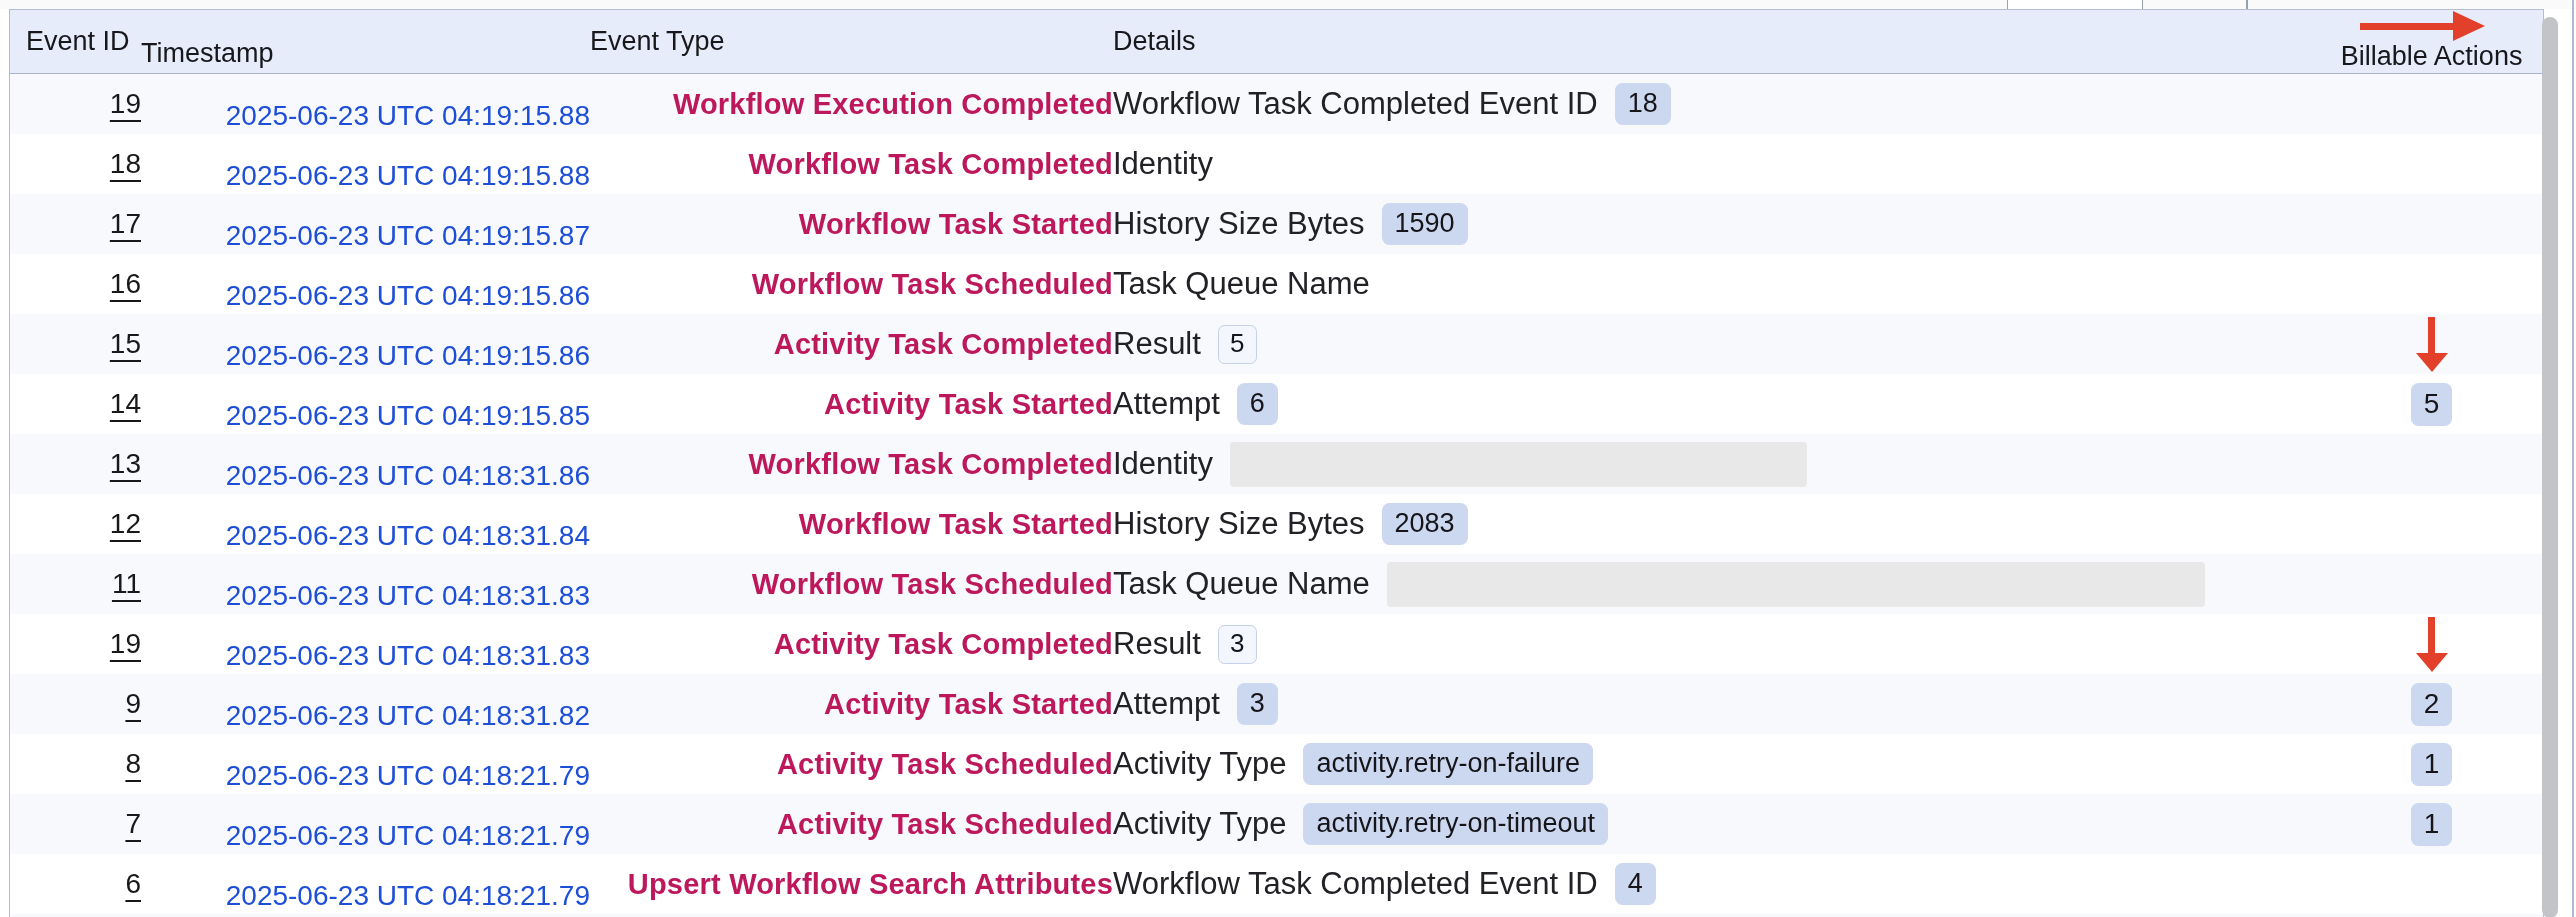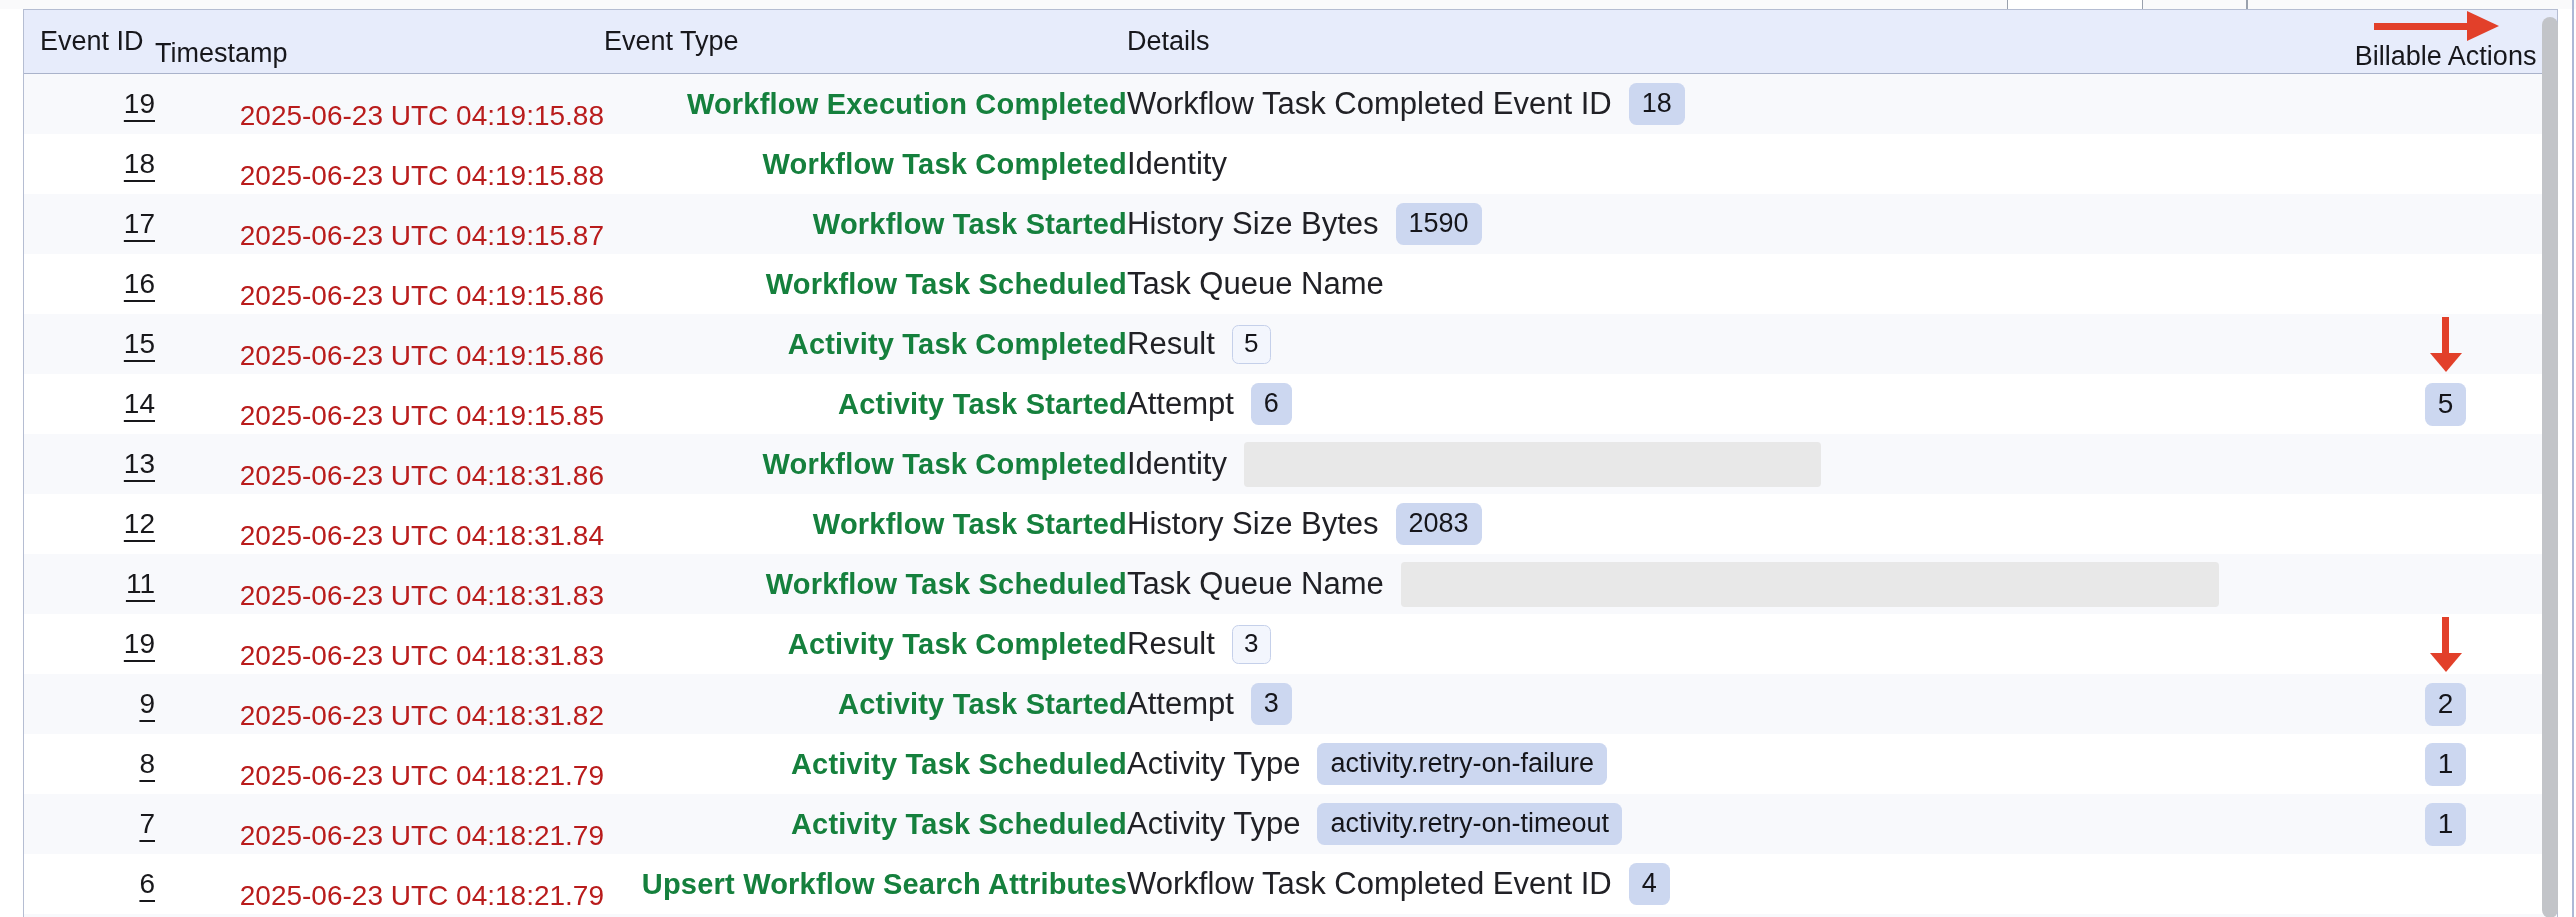--- a/index.html
+++ b/index.html
@@ -9,39 +9,39 @@
   
   .top-strip { position:absolute; left:0; top:0; width:2576px; height:9.3px; background:#fafafb; }
   .top-strip .seg-white { position:absolute; left:2007px; top:0; width:136px; height:9.3px;
     background:#ffffff; border-left:1.9px solid #9aa1ad; border-right:1.9px solid #9aa1ad; }
   .top-strip .seg-line { position:absolute; left:2246px; top:0; width:1.9px; height:9.3px; background:#9aa1ad; }
 
   
   .page-right-border { position:absolute; top:0; right:1.9px; width:1.9px; height:918px; background:#aeb8d6; }
 
   
-  .table-frame { position:absolute; left:23px; top:9.3px; width:2535px; height:909px;
+  .table-frame { position:absolute; left:9px; top:9.3px; width:2535px; height:909px;
     border:1.9px solid #b5bdd2; border-bottom:none; background:#ffffff; overflow:hidden; }
 
   .thead { display:flex; align-items:center; height:64px; background:#e7ecfb;
     border-bottom:1.9px solid #aab3cb; font-size:27px; font-weight:500; color:#17171c; }
   .row { display:flex; align-items:center; height:60px; background:#ffffff; font-size:27px;text-align:right; }
   .row.alt { background:#f8f9fc; }
 
   .c-id   { width:131px; padding-left:16px; flex:none; }
   .c-ts   { width:449px; flex:none;margin-top:24px; }
   .c-type { width:523px; flex:none; }
   .c-det  { flex:1 1 auto; display:flex; align-items:center; min-width:0; }
   .c-bill { width:206px; flex:none; margin-right:8.4px; display:flex; align-items:center; justify-content:center; }
   .thead .c-bill { justify-content:flex-end;flex-direction:column; }
 
   .id-link { color:#18181b; text-decoration:underline; text-underline-offset:6.5px;
     text-decoration-thickness:1.9px; font-size:28px; cursor:pointer; }
-  .ts-text { font-size:28px; color:#b91c1c; }
-  .type-text { font-size:29px; font-weight:700; color:#15803d; letter-spacing:0.2px; }
+  .ts-text { font-size:28px; color:#1d4ed8; }
+  .type-text { font-size:29px; font-weight:700; color:#be185d; letter-spacing:0.2px; }
 
   .det-label { font-size:31px; color:#212126; flex:none; }
   .det-badge { margin-left:17px; background:#ccd7f0; color:#15151a; border-radius:7.5px;
     padding:4.7px 13px 6.5px; font-size:27px; line-height:31px; flex:none; }
   .det-code { margin-left:17px; background:#f3f6fd; border:1.9px solid #c5d0ea; color:#15151a;
     border-radius:6.5px; padding:2.8px 11.2px 4.7px; font-size:26px; line-height:30px; flex:none; }
   .det-redacted { margin-left:17px; background:#e8e8e8; border-radius:3.7px; height:45px; flex:none; }
 
   .bill-badge { background:#ccd7f0; color:#15151a; border-radius:7.5px; min-width:41px;
     height:43px; display:flex; align-items:center; justify-content:center;

